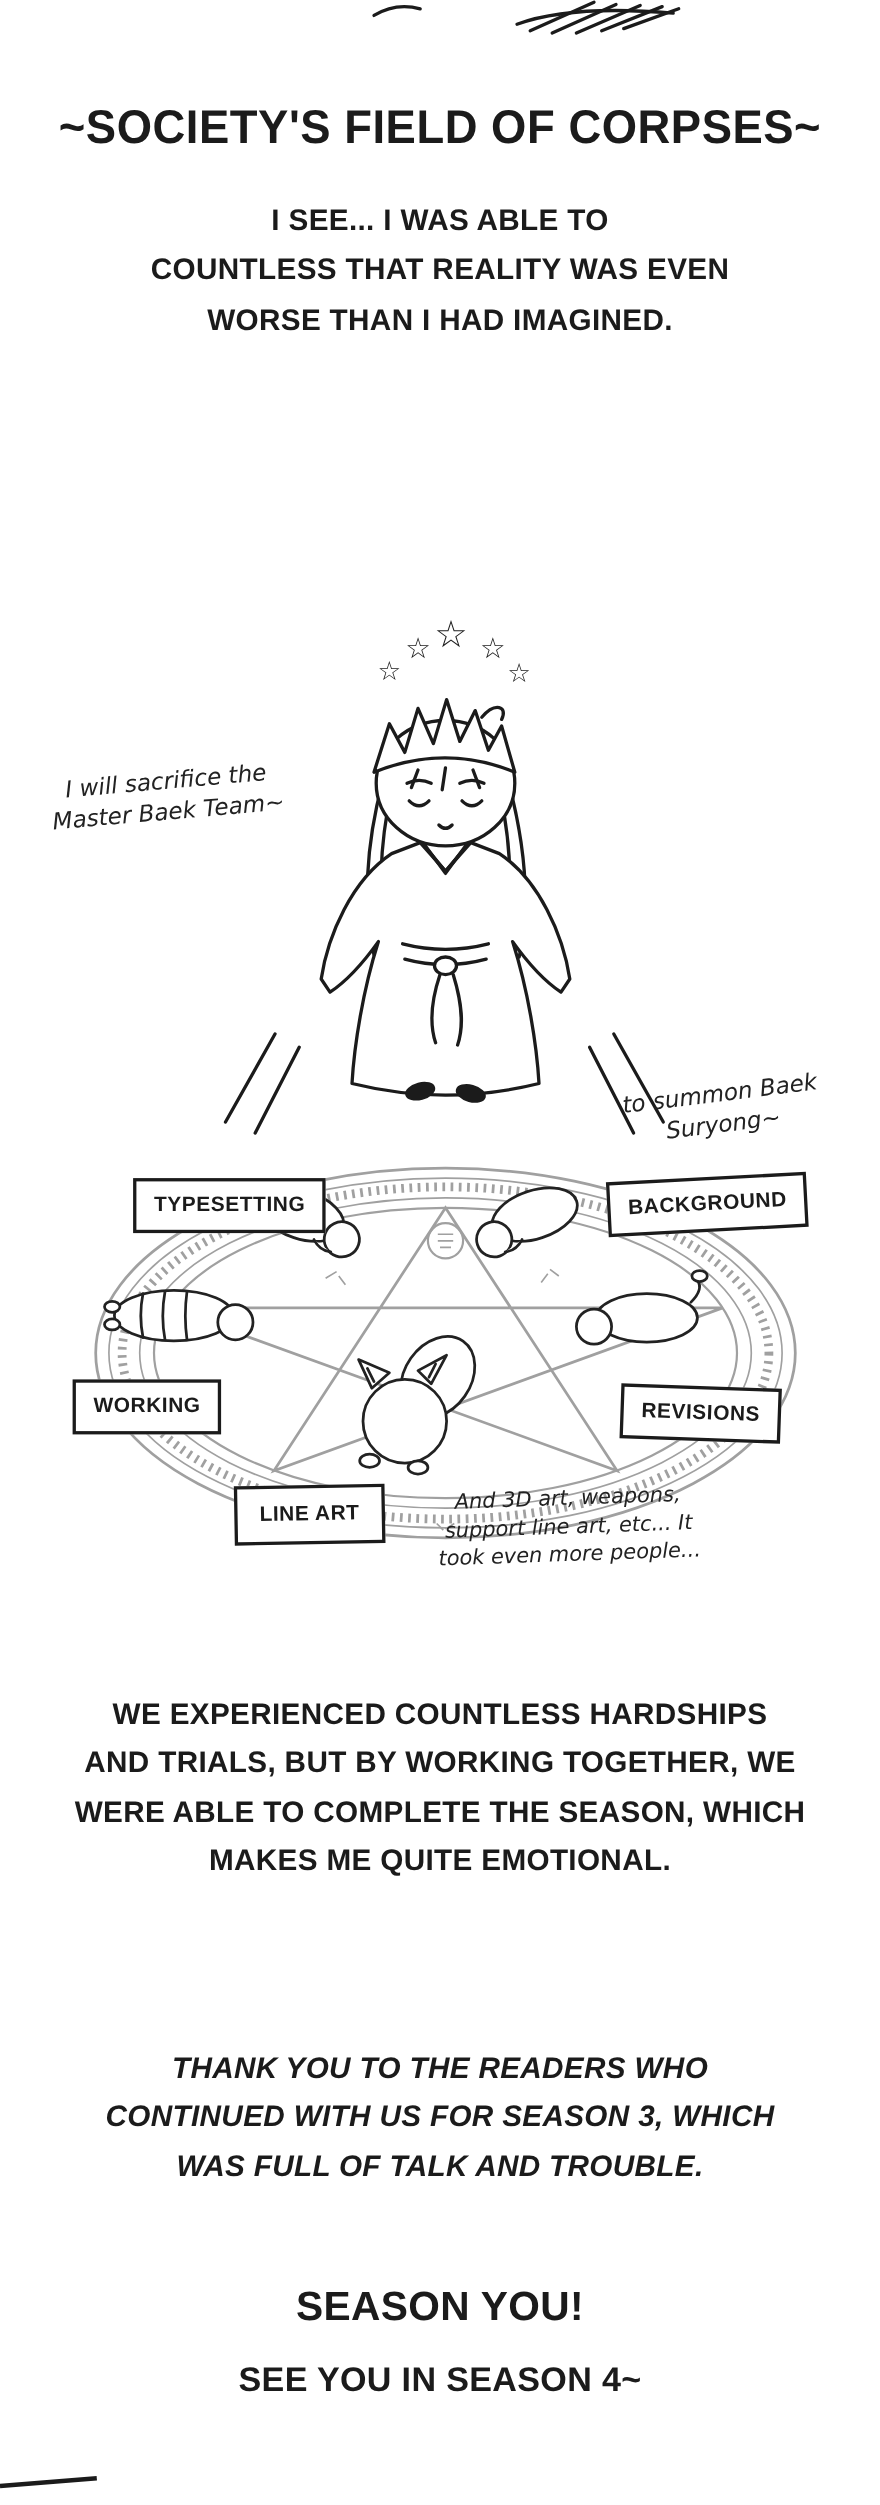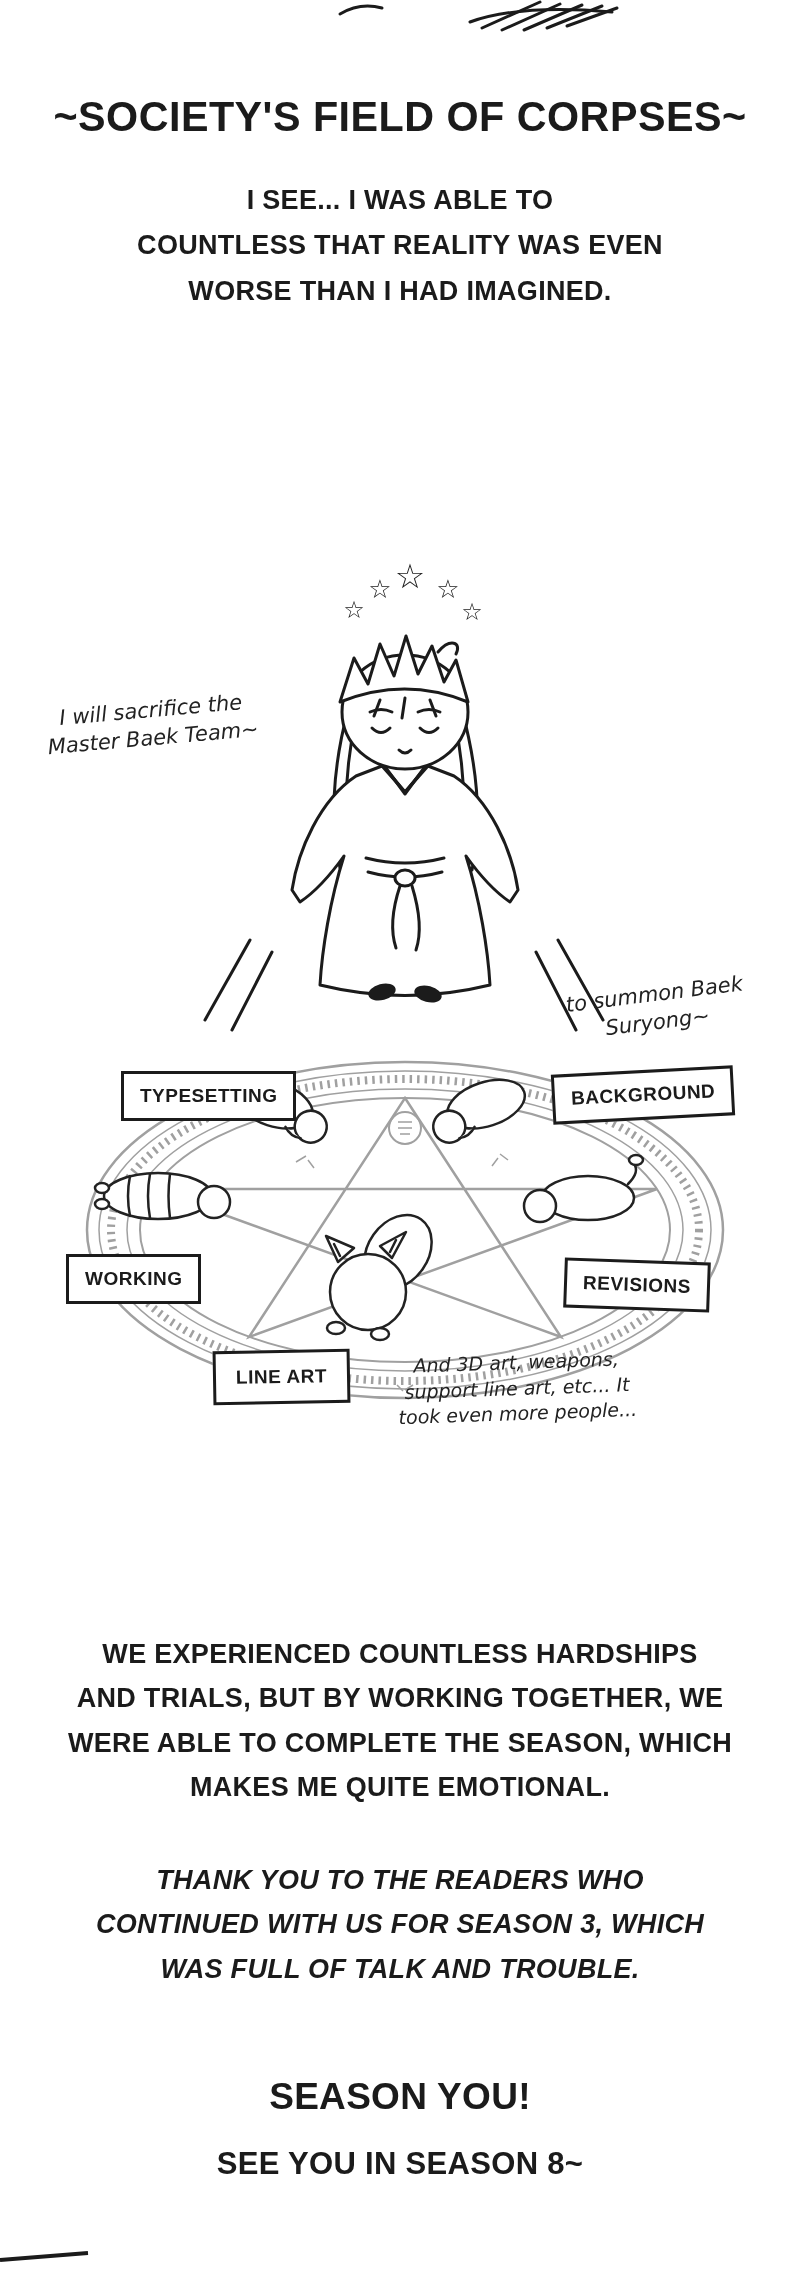--- a/index.html
+++ b/index.html
@@ -5,21 +5,21 @@
   html,body{margin:0;padding:0;}
   body{
     width:800px;height:2277px;position:relative;background:#ffffff;
     font-family:"Liberation Sans", sans-serif;color:#1b1b1b;overflow:hidden;
   }
   .abs{position:absolute;}
   .center-text{left:0;width:800px;text-align:center;}
   .block{white-space:pre-line;font-weight:800;letter-spacing:.3px;}
   .title{top:92px;font-size:43px;font-weight:800;letter-spacing:.5px;transform:scaleX(.96);}
   .intro{top:178px;font-size:27px;line-height:1.68;}
-  .hardships{top:1632px;font-size:27px;line-height:1.64;}
+  .hardships{top:1536px;font-size:27px;line-height:1.64;}
   .readers{top:1858px;font-size:27px;line-height:1.64;font-style:italic;}
   .thankyou{top:2076px;font-size:37px;}
   .seeyou{top:2146px;font-size:31px;}
   .hand{
     font-family:"DejaVu Sans", sans-serif;font-style:italic;font-weight:500;
     white-space:pre-line;text-align:center;line-height:1.35;color:#222;
   }
   .note-sacrifice{left:22px;top:696px;width:260px;font-size:21px;transform:rotate(-5deg);}
   .note-summon{left:556px;top:980px;width:200px;font-size:21px;transform:rotate(-7deg);}
   .note-extra{left:392px;top:1350px;width:250px;font-size:19px;transform:rotate(-2deg);}
@@ -193,13 +193,13 @@
 AND TRIALS, BUT BY WORKING TOGETHER, WE
 WERE ABLE TO COMPLETE THE SEASON, WHICH
 MAKES ME QUITE EMOTIONAL.</div>
 
 <div class="abs center-text block readers">THANK YOU TO THE READERS WHO
 CONTINUED WITH US FOR SEASON 3, WHICH
 WAS FULL OF TALK AND TROUBLE.</div>
 
 <div class="abs center-text block thankyou">SEASON YOU!</div>
 
-<div class="abs center-text block seeyou">SEE YOU IN SEASON 8~</div>
+<div class="abs center-text block seeyou">SEE YOU IN SEASON 4~</div>
 
 </body></html>

